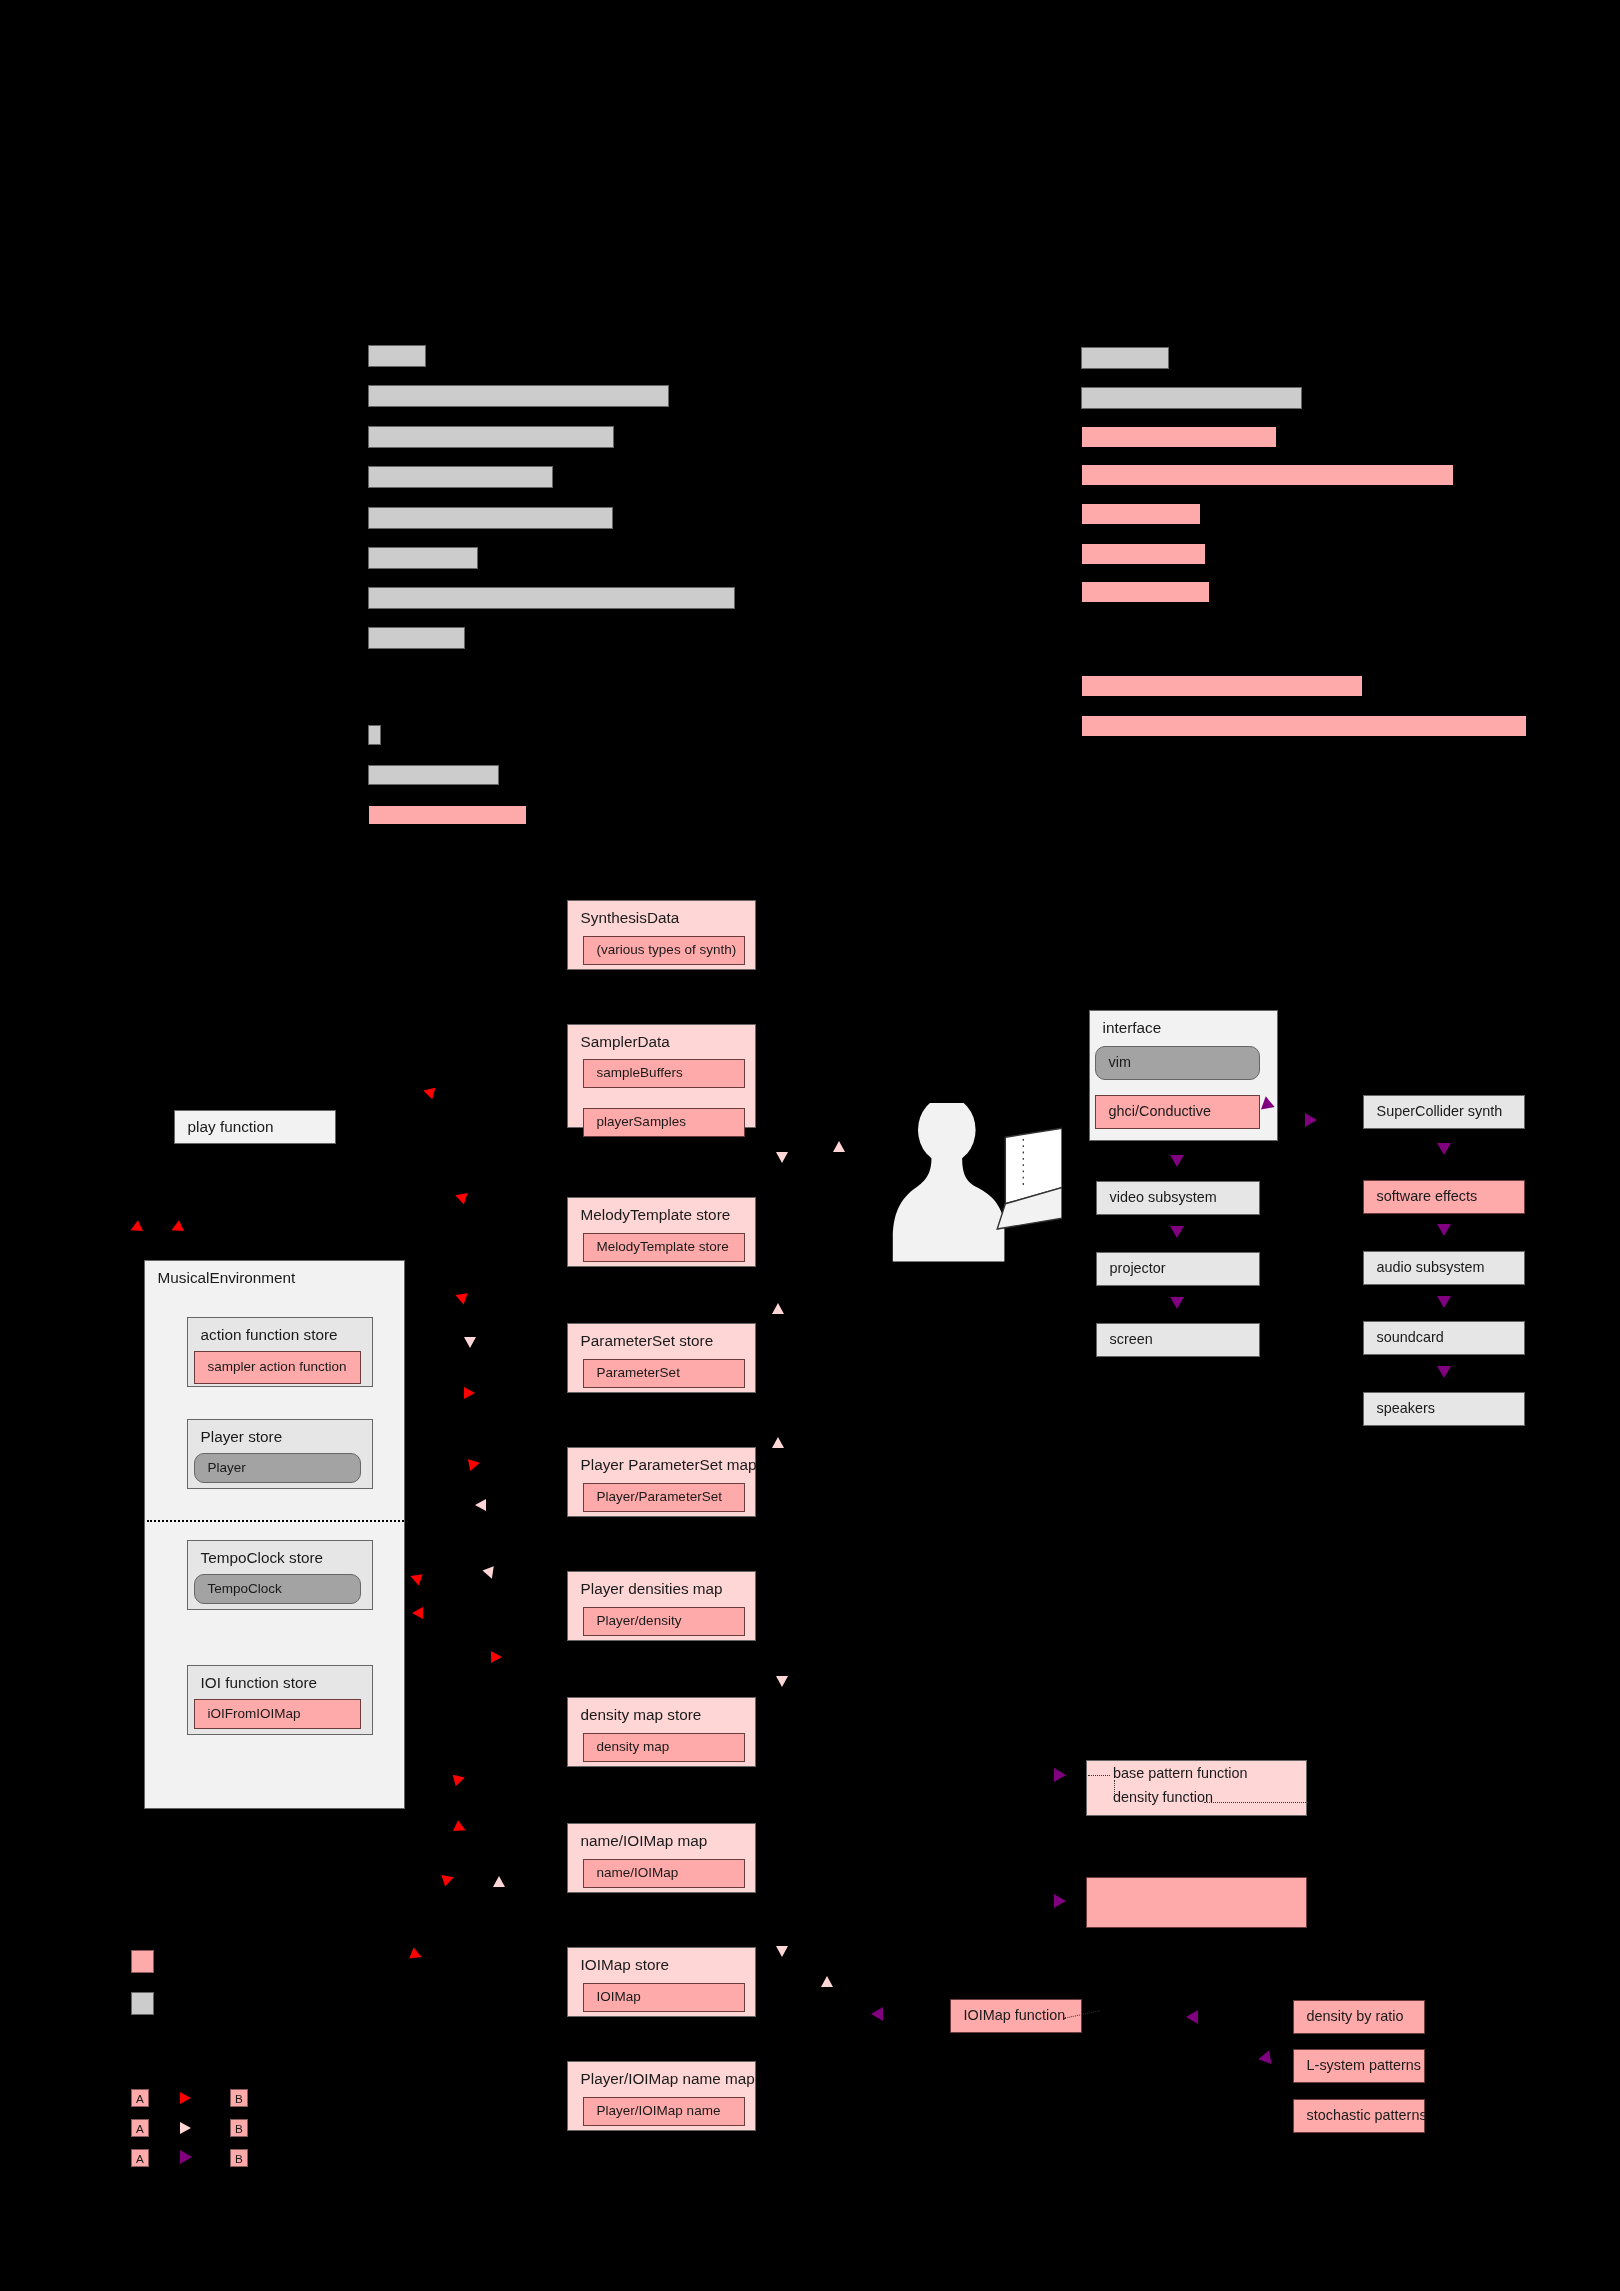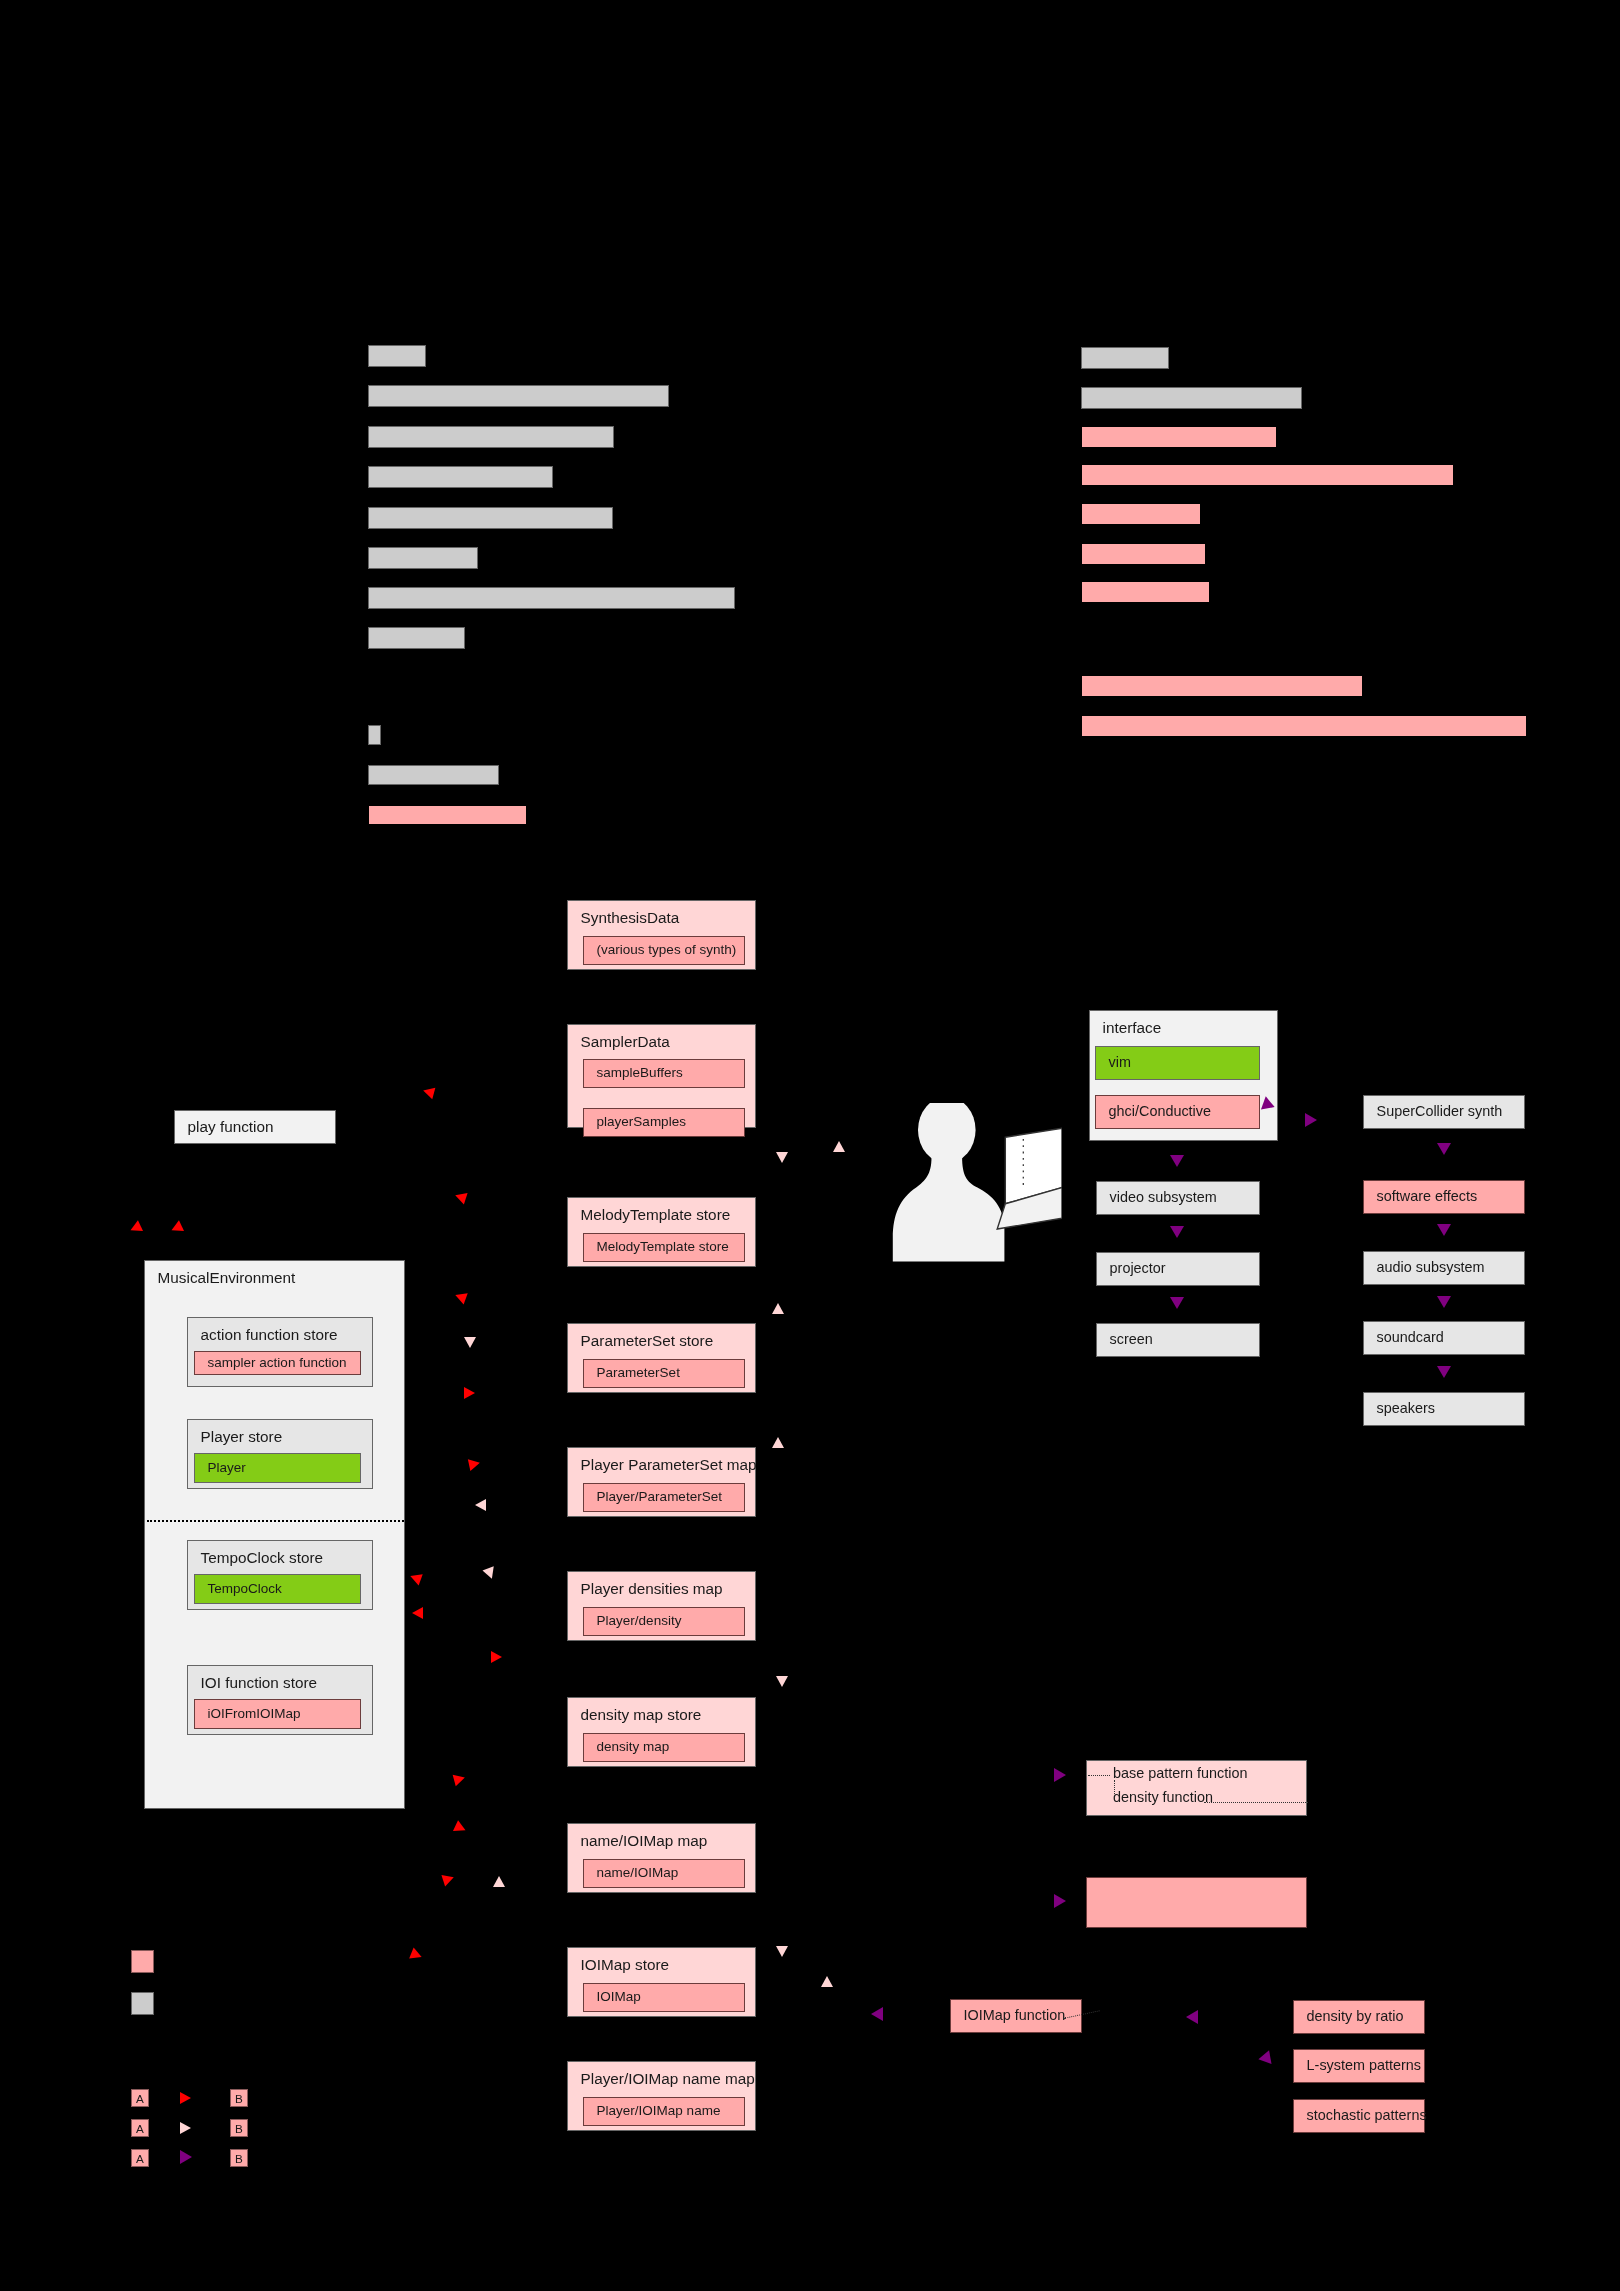--- a/index.html
+++ b/index.html
@@ -23,21 +23,21 @@
     border: 0.9px solid #4d4d4d;
     font-size: 15.3px;
     color: #1a1a1a;
     line-height: 1.2;
     display: flex;
     align-items: center;
     padding-left: 12.6px;
     white-space: nowrap;
   }
   .grey    { background: #e6e6e6; border-color: #666666; }
-  .greydk  { background: #84cc16; border-color: #666666; }
+  .greydk  { background: #a3a3a3; border-color: #666666; border-radius: 10px; }
   .pinklt  { background: #ffd6d6; border-color: #8a5a5a; }
   .pink    { background: #ffaaaa; border-color: #6b3c3c; }
   .white   { background: #f2f2f2; border-color: #666666; margin-left: 14px; }
 
   
   .bar { position: absolute; border: 0.9px solid #666666; }
   .bar.greybar { background: #cccccc; }
   .bar.pinkbar { background: #ffaaaa; border-color: #000000; }
 
   
@@ -200,21 +200,21 @@
     <span>play function</span>
   </div>
 
   <div class="group grey" style="left:144px; top:1260px; width:261px; height:549px;">
     <div class="group-title">MusicalEnvironment</div>
   </div>
 
   <div class="group greyin" style="left:187px; top:1317px; width:186px; height:70px;">
     <div class="group-title">action function store</div>
   </div>
-  <div class="node pink" style="left:194px; top:1351px; width:167px; height:24px; font-size:13.5px;">
+  <div class="node pink" style="left:194px; top:1351px; width:167px; height:33px; font-size:13.5px;">
     <span>sampler action function</span>
   </div>
 
   <div class="group greyin" style="left:187px; top:1419px; width:186px; height:70px;">
     <div class="group-title">Player store</div>
   </div>
   <div class="node greydk" style="left:194px; top:1453px; width:167px; height:30px; font-size:13.5px;">
     <span>Player</span>
   </div>
 

